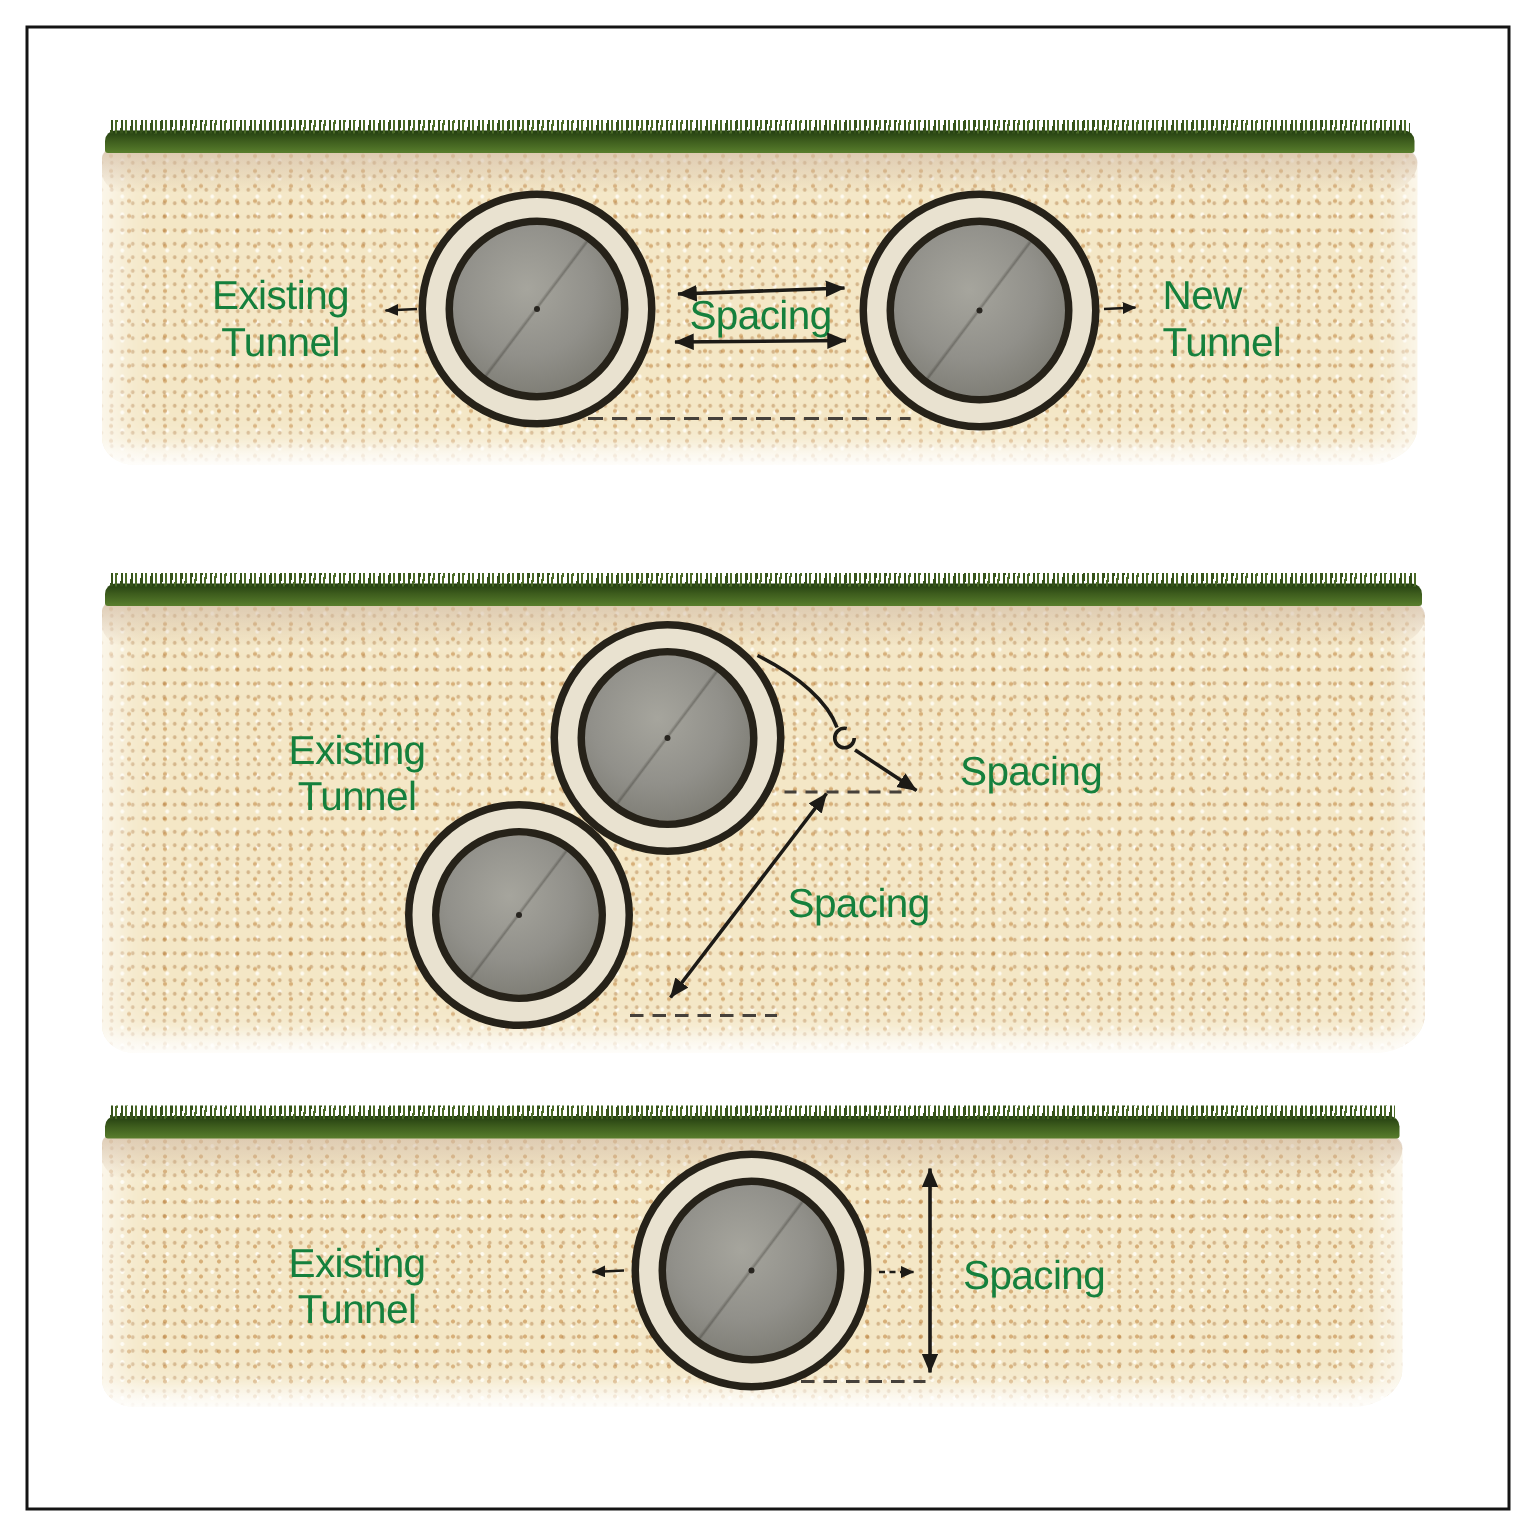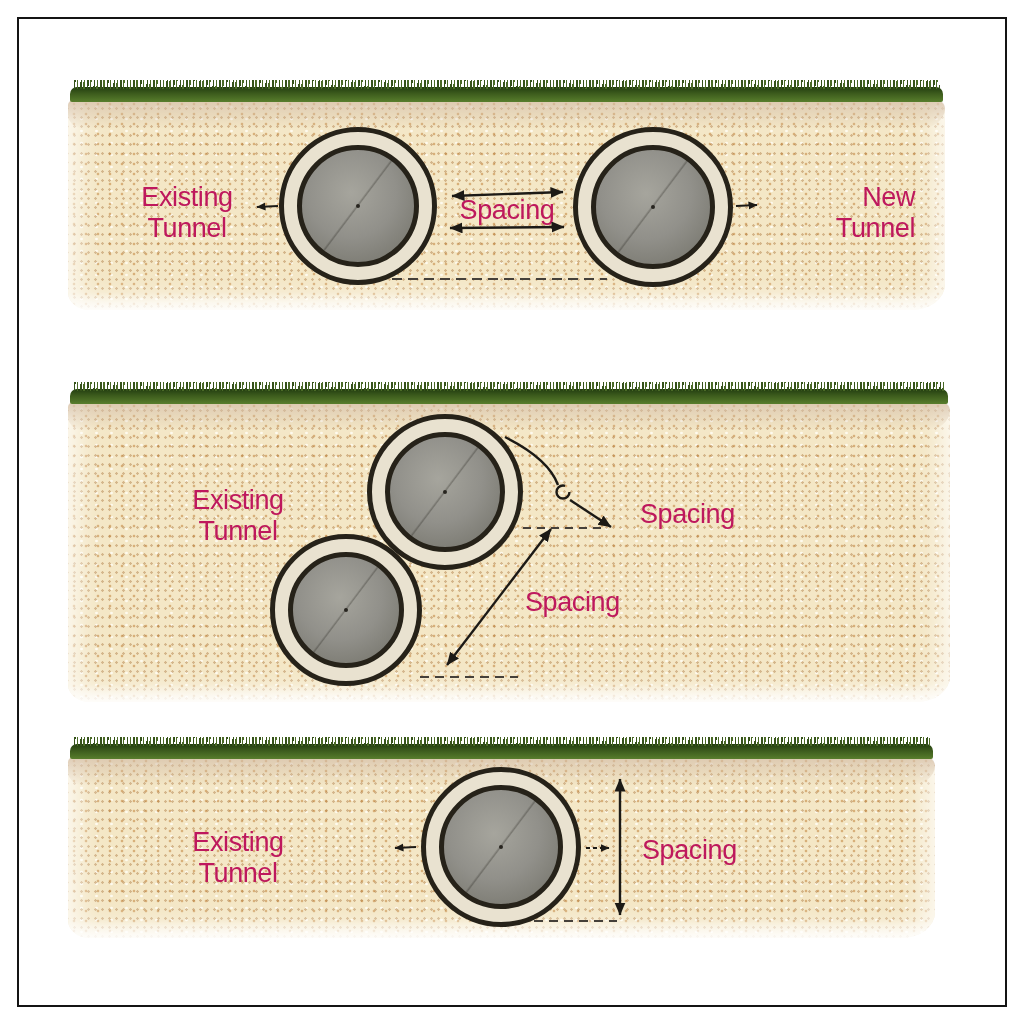--- a/index.html
+++ b/index.html
@@ -48,27 +48,27 @@
         background:linear-gradient(127deg, transparent 48.6%, rgba(30,28,22,.55) 49.8%, transparent 50.6%);}
   .dot{position:absolute;left:50%;top:50%;width:4px;height:4px;margin:-2px 0 0 -2px;
        background:#2a2722;border-radius:50%;}
   #t1a{left:279px;top:127px;width:158px;height:158px;z-index:3;}
   #t1b{left:573px;top:127px;width:160px;height:160px;z-index:3;}
   #t2b{left:270px;top:534px;width:152px;height:152px;z-index:2;}
   #t2a{left:367px;top:414px;width:156px;height:156px;z-index:3;}
   #t3 {left:421px;top:767px;width:160px;height:160px;z-index:3;}
 
   
-  .lbl{position:absolute;z-index:5;color:#be185d;font-size:27px;line-height:31px;
+  .lbl{position:absolute;z-index:5;color:#15803d;font-size:27px;line-height:31px;
        letter-spacing:-0.4px;text-align:center;}
   .lbl span{display:block;}
   .lbl.single{line-height:27px;}
   #lbl-existing-1{left:117px;top:182px;width:140px;}
   #lbl-spacing-1 {left:445px;top:197px;width:124px;}
-  #lbl-new-1     {left:775px;top:182px;width:140px;text-align:right;}
+  #lbl-new-1     {left:775px;top:182px;width:140px;text-align:left;}
   #lbl-existing-2{left:168px;top:485px;width:140px;}
   #lbl-spacing-2a{left:640px;top:501px;width:120px;text-align:left;}
   #lbl-spacing-2b{left:525px;top:589px;width:120px;text-align:left;}
   #lbl-existing-3{left:168px;top:827px;width:140px;}
   #lbl-spacing-3 {left:642px;top:837px;width:120px;text-align:left;}
 
   
   #overlay{position:absolute;left:0;top:0;width:1024px;height:1024px;z-index:6;pointer-events:none;}
   .arrow{stroke:#1c1a16;stroke-width:2.4;fill:none;}
   .arrow.thin{stroke-width:1.8;}

